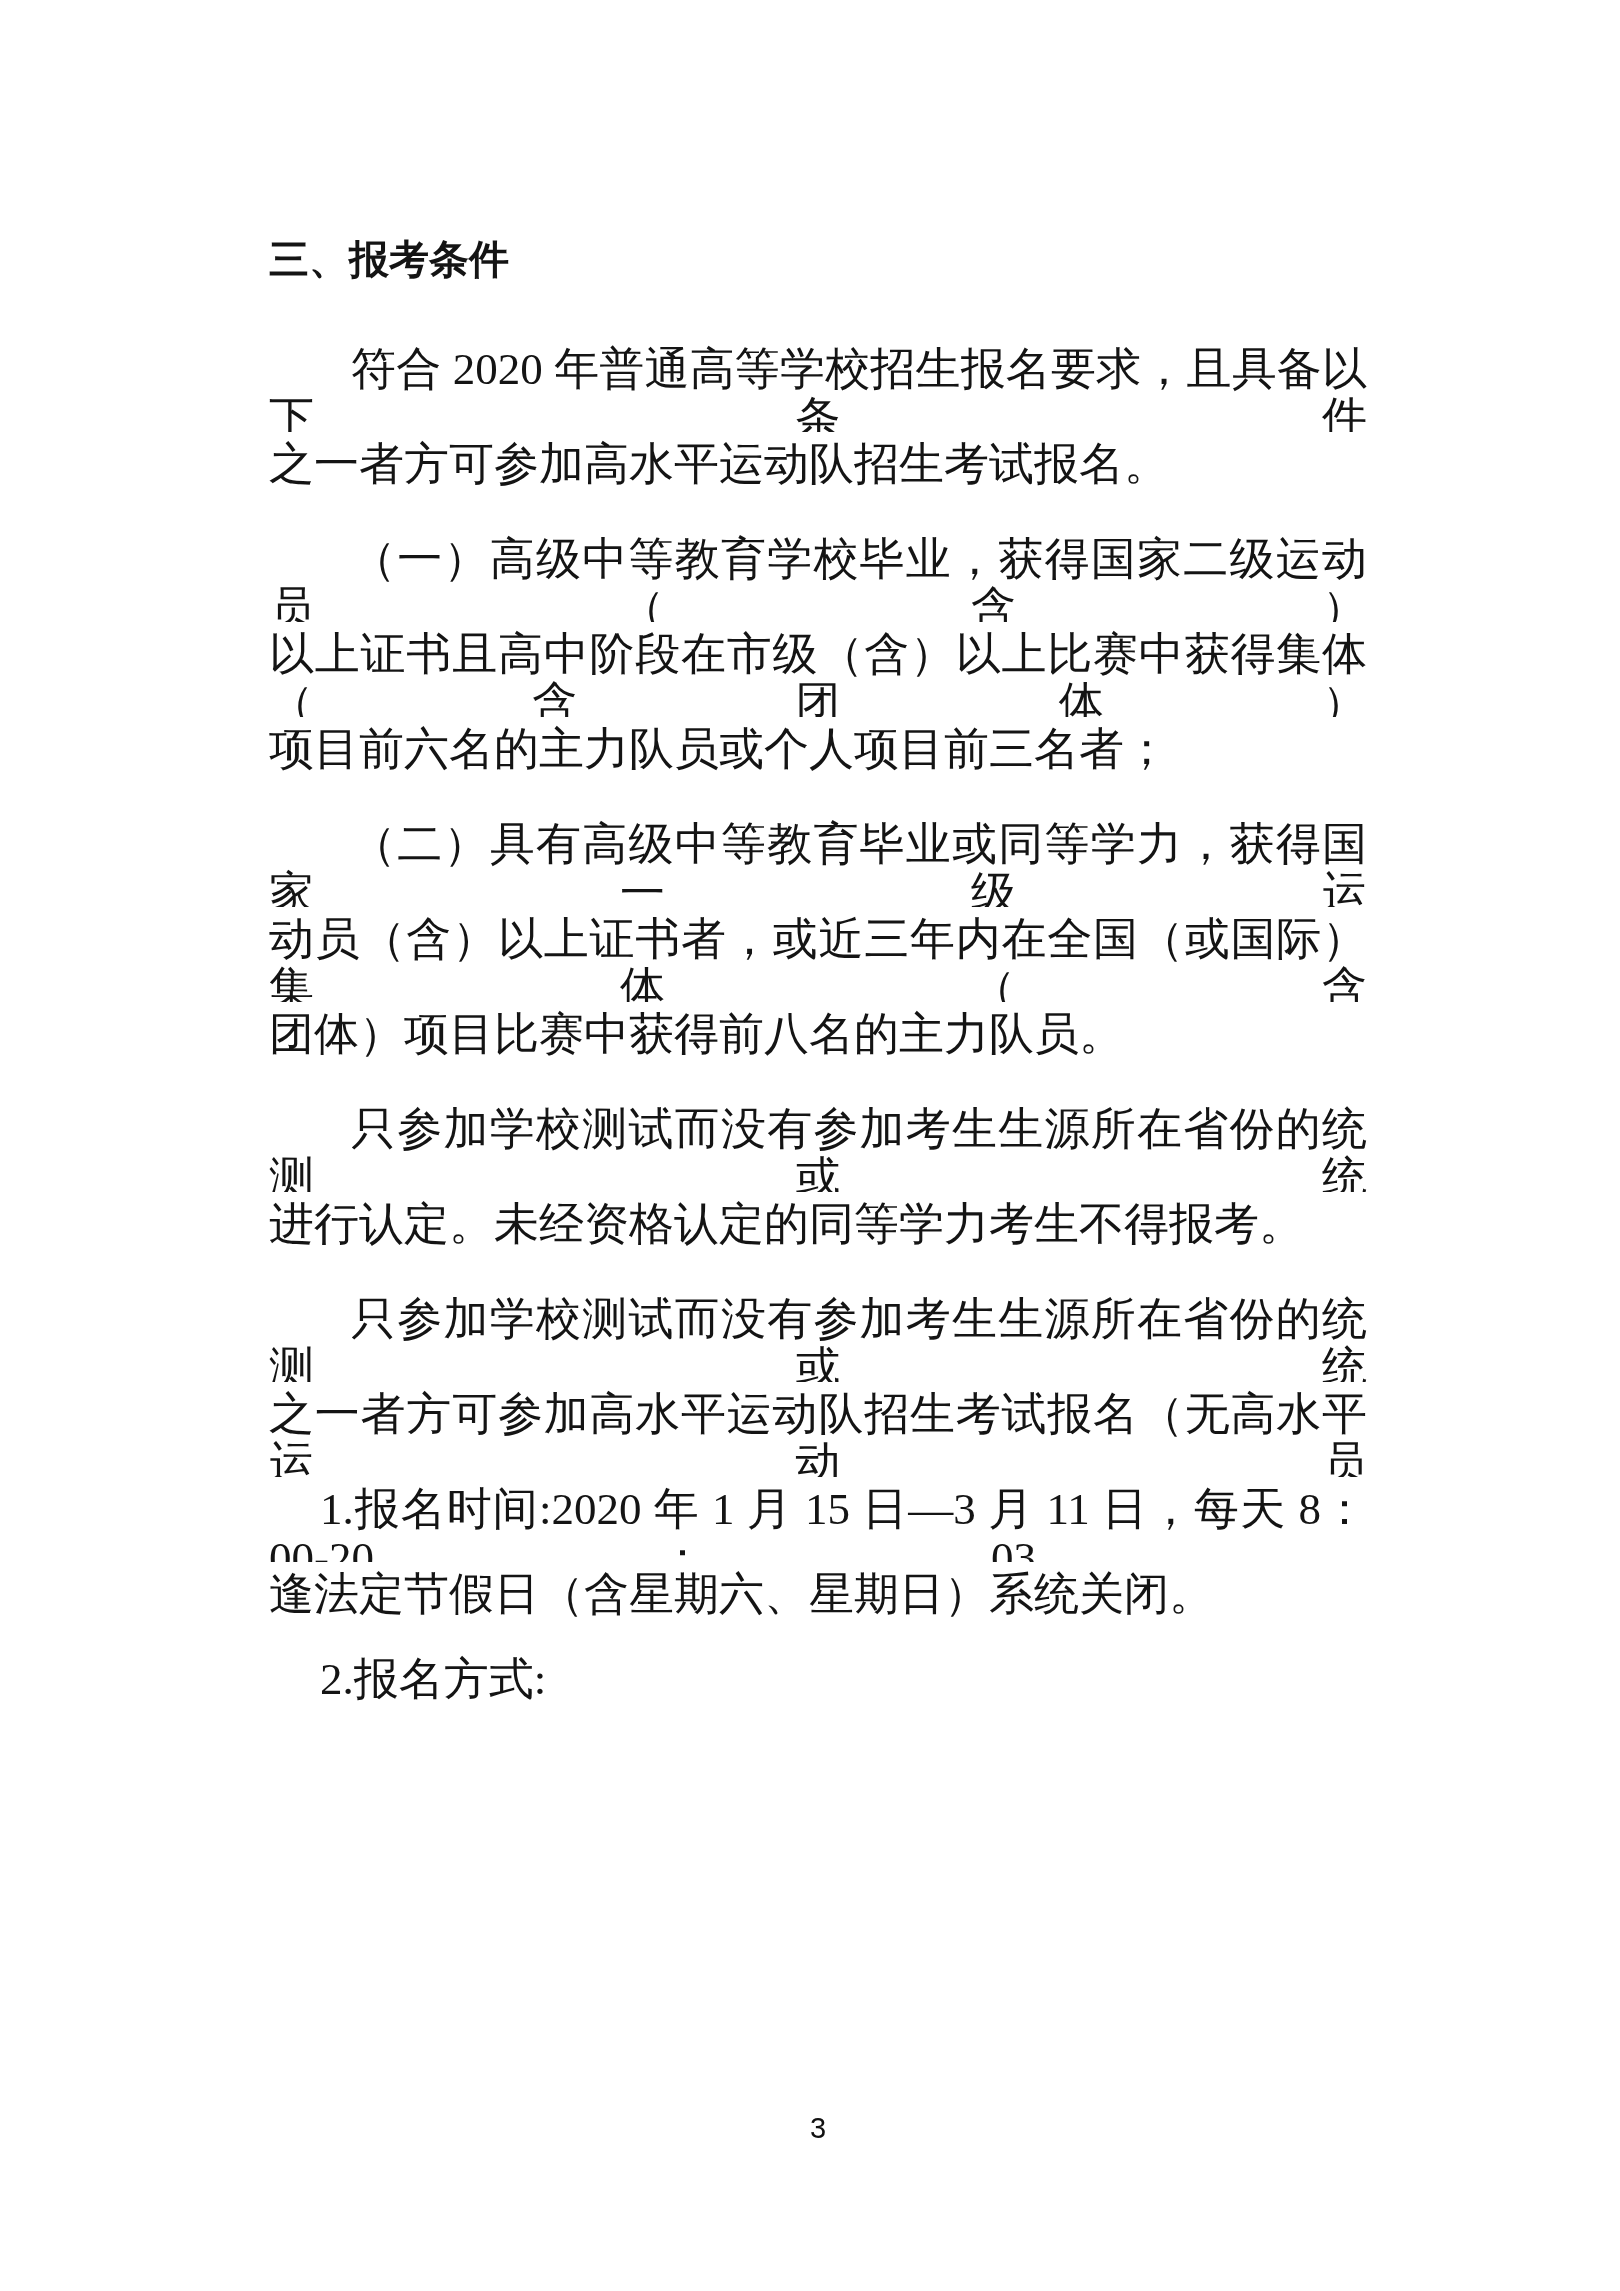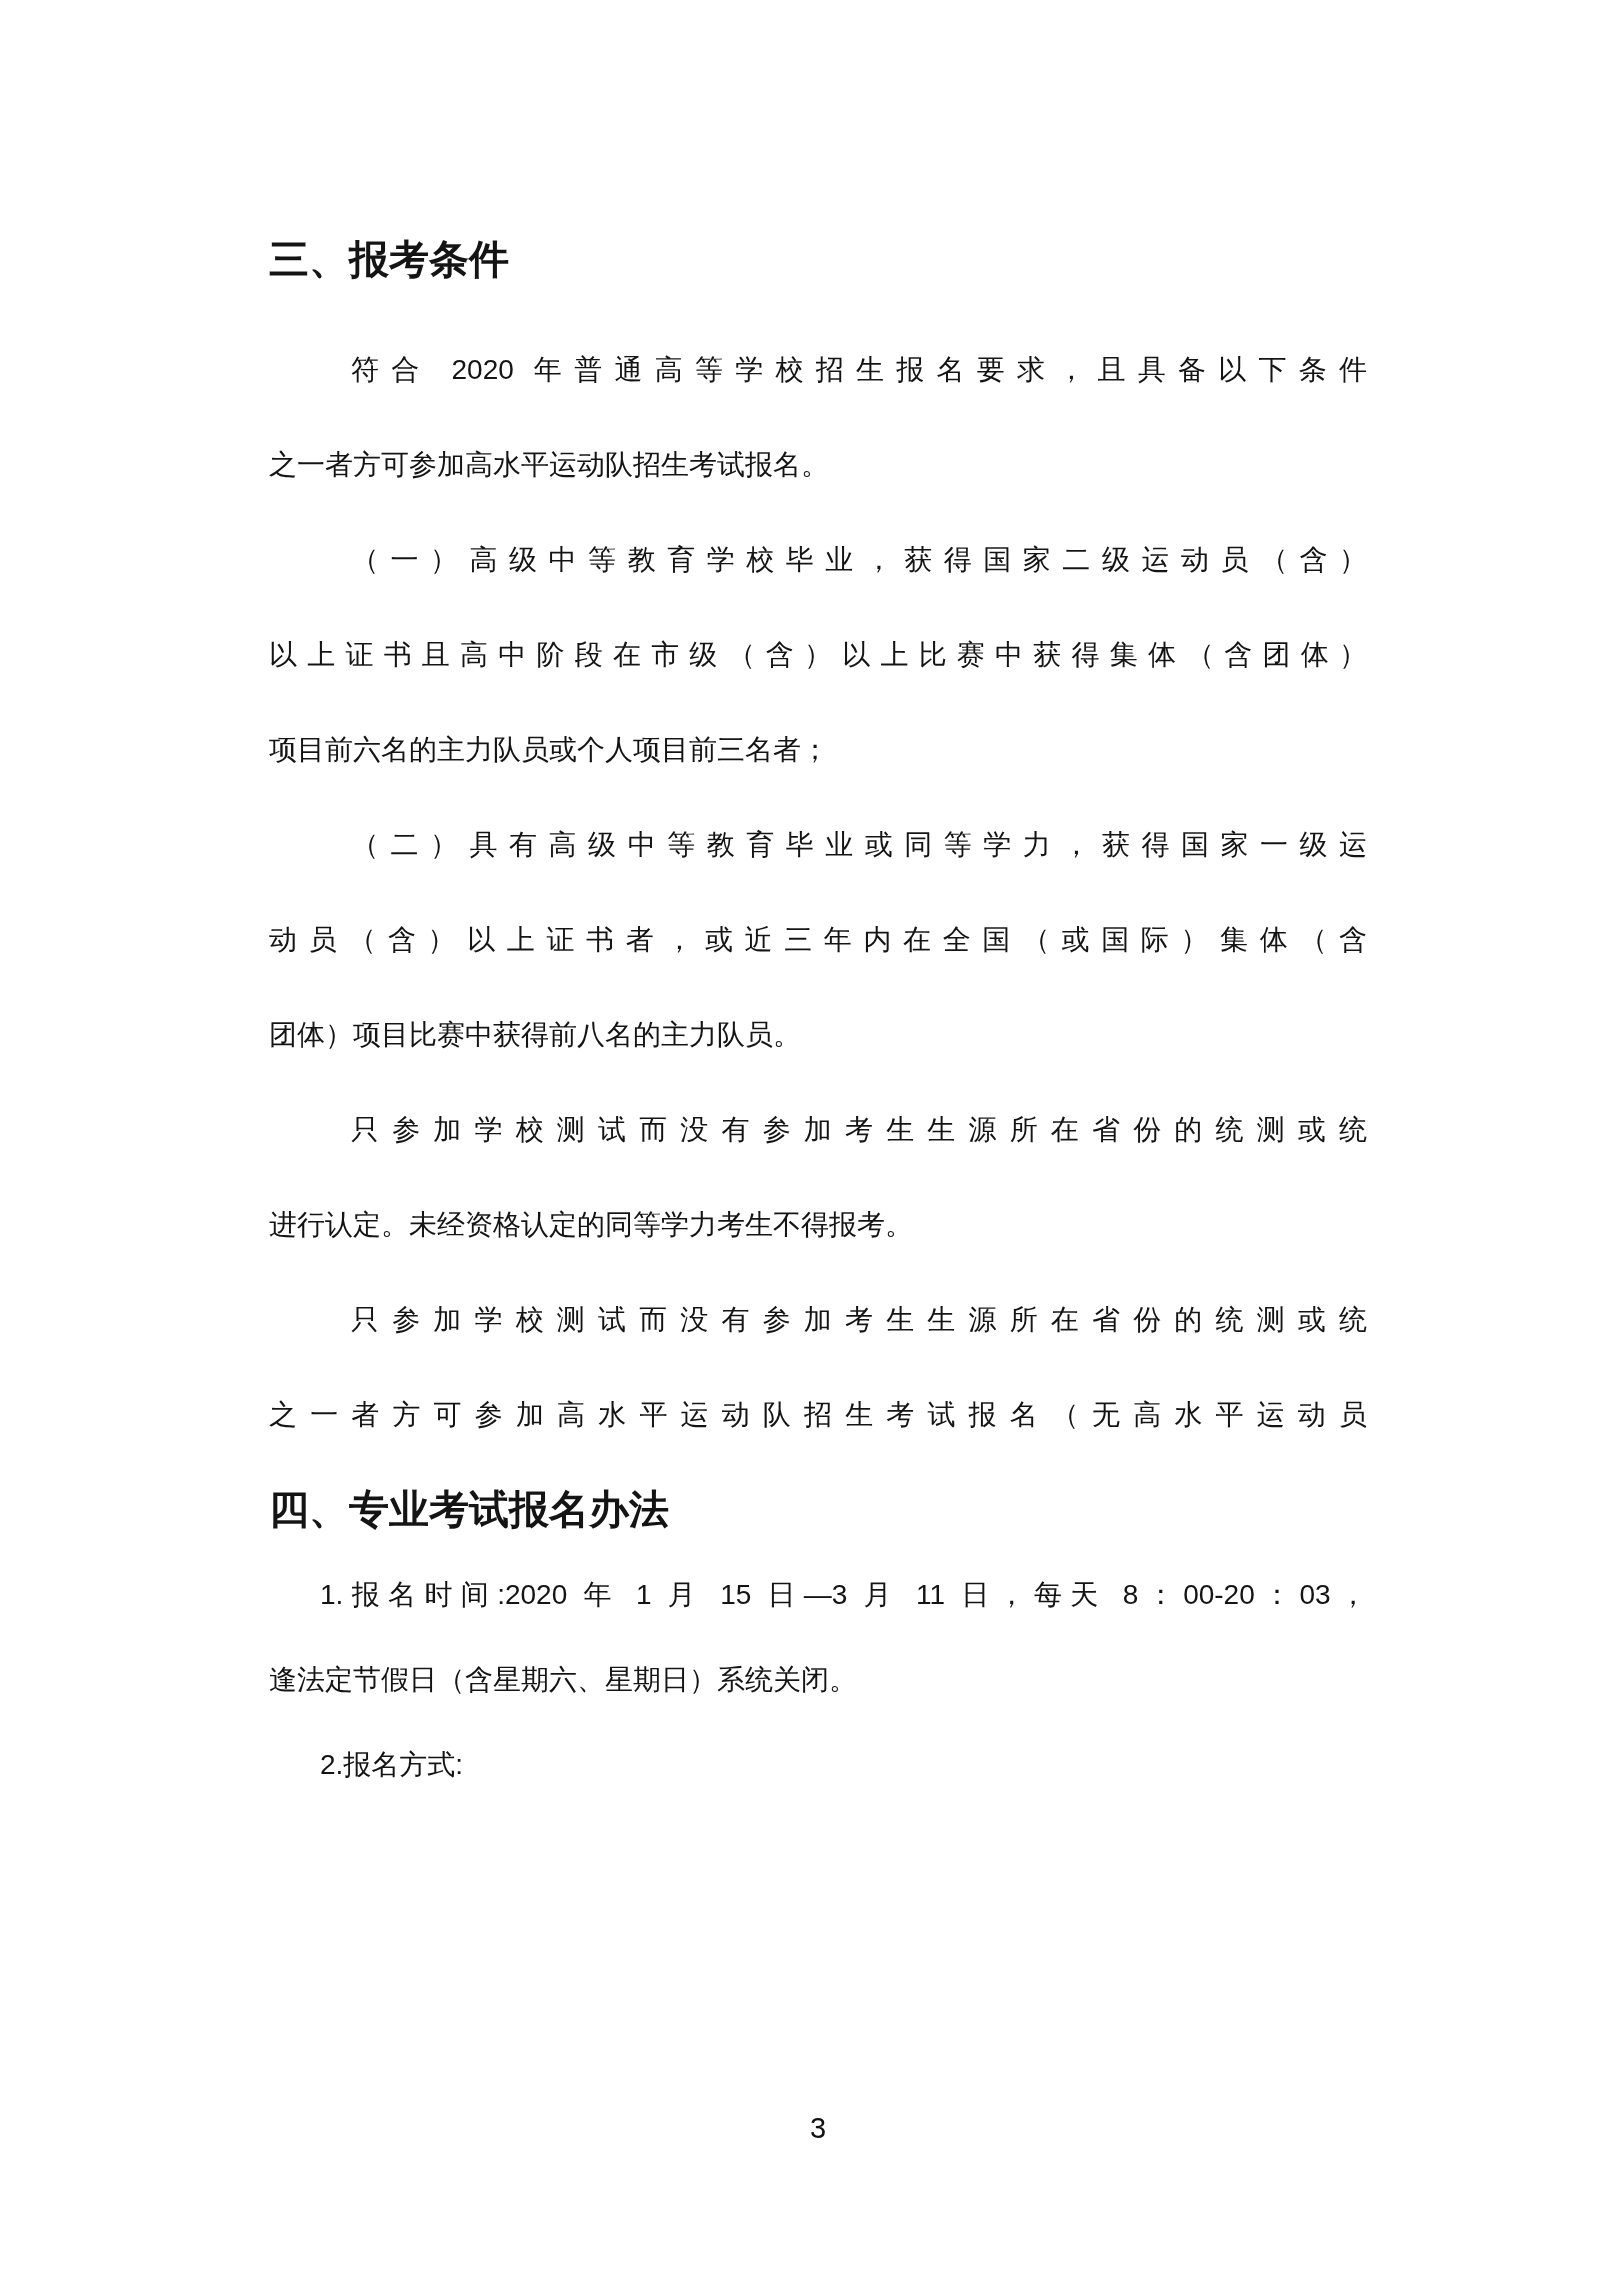--- a/index.html
+++ b/index.html
@@ -17,22 +17,22 @@
     inset: 0;
     background: #ffffff;
   }
   .content {
     position: absolute;
     left: 245px;
     top: 211px;
     width: 1130px;
   }
   .line {
-    font-family: Liberation Sans, sans-serif;
-    font-size: 28px;
+    font-family: Liberation Serif, serif;
+    font-size: 45px;
     line-height: 49px;
     height: 95px;
     overflow: hidden;
     color: #141414;
     text-align: left;
   }
   .line.full {
     text-align: justify;
     text-align-last: justify;
   }
@@ -68,20 +68,19 @@
       <div class="line full indent sec-a">（一）高级中等教育学校毕业，获得国家二级运动员（含）</div>
       <div class="line full sec-a">以上证书且高中阶段在市级（含）以上比赛中获得集体（含团体）</div>
       <div class="line end sec-a">项目前六名的主力队员或个人项目前三名者；</div>
       <div class="line full indent sec-a">（二）具有高级中等教育毕业或同等学力，获得国家一级运</div>
       <div class="line full sec-a">动员（含）以上证书者，或近三年内在全国（或国际）集体（含</div>
       <div class="line end sec-a">团体）项目比赛中获得前八名的主力队员。</div>
       <div class="line full indent sec-a">只参加学校测试而没有参加考生生源所在省份的统测或统</div>
       <div class="line end sec-a">进行认定。未经资格认定的同等学力考生不得报考。</div>
       <div class="line full indent sec-a">只参加学校测试而没有参加考生生源所在省份的统测或统</div>
       <div class="line full sec-a">之一者方可参加高水平运动队招生考试报名（无高水平运动员</div>
-      <div class="line heading sec-b">四、专业考试报名办法</div>
       <div class="line full indent-num sec-b">1.报名时间:2020 年 1 月 15 日—3 月 11 日，每天 8：00-20：03，</div>
       <div class="line end sec-b">逢法定节假日（含星期六、星期日）系统关闭。</div>
       <div class="line end indent-num sec-b">2.报名方式:</div>
     </div>
   <div class="page-number">3</div>
 </div>
 
 
 </body></html>

